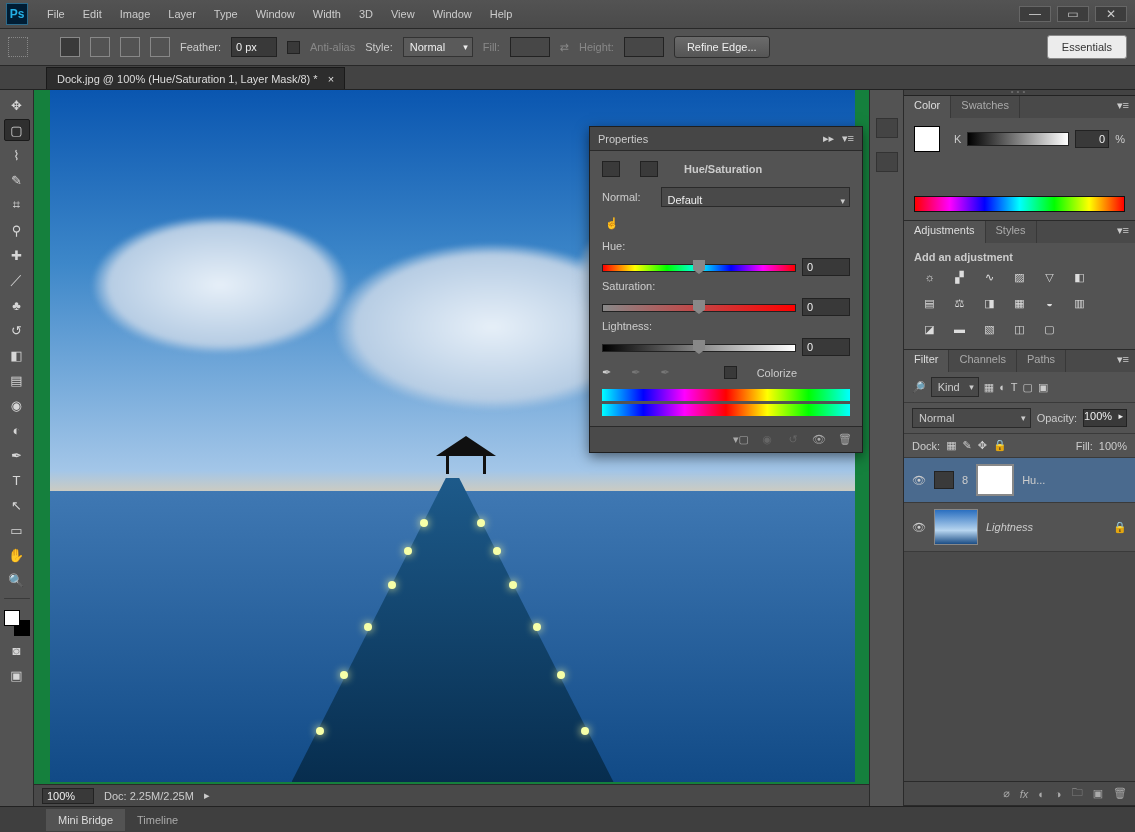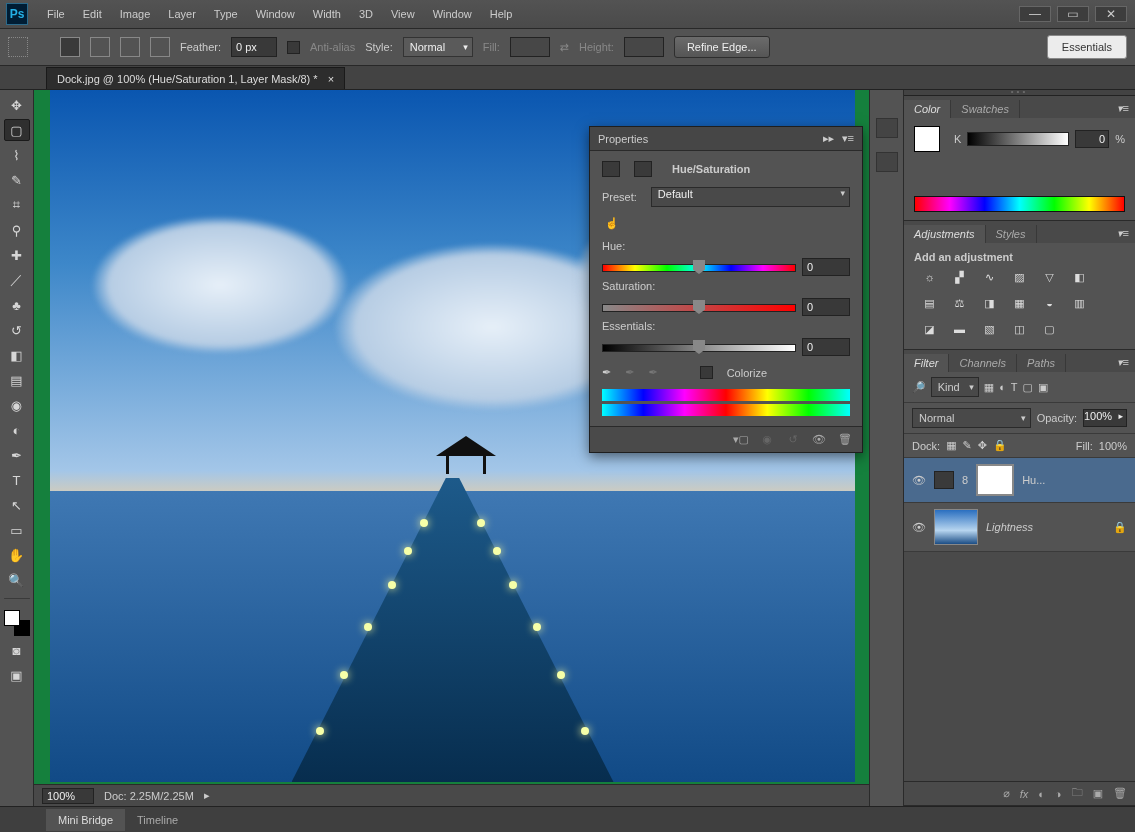--- a/index.html
+++ b/index.html
@@ -48,41 +48,41 @@
 .hut .roof{width:0;height:0;border-left:30px solid transparent;border-right:30px solid transparent;border-bottom:20px solid #101010;}
 .hut .posts{width:40px;height:18px;border-left:3px solid #101010;border-right:3px solid #101010; margin:0 auto;}
 .light{position:absolute;width:8px;height:8px;border-radius:50%;background:#f6ffa8; box-shadow:0 0 8px #fffc9c;}
 .hscroll{position:absolute; bottom:4px; left:180px; right:180px; height:10px; background:#3a3a3a; border:1px solid #222; border-radius:5px;}
 .hscroll .thumb{position:absolute; left:40%; width:20%; top:1px; bottom:1px; background:#6e6e6e; border-radius:4px;}
 
 
 .props { position:absolute; top:36px; right:6px; width:274px; background:#535353; border:1px solid #1e1e1e; box-shadow:0 4px 12px rgba(0,0,0,0.5);}
 .props .hd{height:24px;background:#464646;border-bottom:1px solid #2a2a2a;display:flex;align-items:center;padding:0 8px;}
 .props .body{padding:10px 12px;}
-.props .row{display:flex;align-items:center;margin-bottom:10px;gap:14px;}
-.props .sel2{flex:1;height:20px;background:#494949;border:1px solid #2a2a2a;color:#eee;padding:0 18px 0 6px;position:relative;display:flex;align-items:flex-start;}
+.props .row{display:flex;align-items:center;margin-bottom:10px;gap:20px;}
+.props .sel2{flex:1;height:20px;background:#494949;border:1px solid #2a2a2a;color:#eee;padding:0 18px 0 6px;position:relative;display:flex;align-items:flex-end;}
 .props .sel2::after{content:"▾";position:absolute;right:4px;font-size:9px;color:#ccc;}
 .slider{position:relative;height:28px;}
 .slider .track{position:absolute;top:12px;left:0;right:54px;height:8px;border:1px solid #222;}
 .slider .thumb{position:absolute;top:8px;left:calc((100% - 54px)/2 - 6px);width:12px;height:14px;background:#888;clip-path:polygon(0 0,100% 0,100% 70%,50% 100%,0 70%);}
 .slider input{position:absolute;right:0;top:6px;width:48px;height:18px;background:#393939;border:1px solid #222;color:#eee;text-align:left;padding-left:4px;}
 .hue-grad{background:linear-gradient(90deg,red,yellow,lime,cyan,blue,magenta,red);}
 .sat-grad{background:linear-gradient(90deg,#888,#f00);}
 .lig-grad{background:linear-gradient(90deg,#000,#888,#fff);}
 .props .foot{height:26px;border-top:1px solid #2a2a2a;background:#4a4a4a;display:flex;align-items:center;justify-content:flex-end;gap:8px;padding:0 8px;color:#aaa;}
 .props .foot span{width:18px;text-align:center;cursor:pointer;}
 .rainbow{height:12px;background:linear-gradient(90deg,cyan,blue,magenta,red,yellow,lime,cyan);}
 
 
 .rdock{width:34px;background:#535353;border-left:1px solid#2a2a2a;display:flex;flex-direction:column;align-items:center;padding-top:28px;gap:14px;}
 .rdock .i{width:22px;height:20px;border:1px solid #333;background:#444;}
 
 .rpanels{width:232px;background:#535353;border-left:1px solid #2a2a2a;display:flex;flex-direction:column;}
 .panel{border-bottom:1px solid#2a2a2a;}
-.tabs{height:22px;background:#494949;display:flex;align-items:flex-end;font-style:italic;}
+.tabs{height:22px;background:#494949;display:flex;}
 .tab{padding:3px 10px;color:#aaa;border-right:1px solid#383838;}
 .tab.on{background:#535353;color:#ddd;}
 .panel .bd{padding:8px 10px;}
 
 
 .cp-swatch{width:26px;height:26px;background:#fff;border:1px solid #000;float:left;margin-right:8px;}
 .cp-slider{height:14px;background:linear-gradient(90deg,#000,#fff);border:1px solid #222;}
 .cp-field{width:34px;height:18px;background:#393939;border:1px solid#222;color:#eee;text-align:right;padding-right:3px;}
 .spectrum{height:16px;background:linear-gradient(90deg,red,magenta,blue,cyan,lime,yellow,red);border:1px solid #111;}
 
@@ -245,21 +245,21 @@
         <span style="margin-left:auto">▸▸</span>
         <span style="margin-left:8px">▾≡</span>
       </div>
       <div class="body">
         <div class="row">
           <span style="width:18px;height:16px;background:#3a3a3a;border:1px solid#222;display:inline-block"></span>
           <span style="width:18px;height:16px;background:#3a3a3a;border:1px solid#222;display:inline-block"></span>
           <b style="margin-left:6px">Hue/Saturation</b>
         </div>
         <div class="row">
-          <span>Preset:</span>
+          <span>Normal:</span>
           <div class="sel2">
               <span>Default</span>
             </div>
         </div>
         <div class="row">
           <span style="width:20px;text-align:center">☝</span>
         </div>
 
         <div>Hue:</div>
         <div class="slider">
@@ -268,21 +268,21 @@
           <input value="0" style="">
         </div>
 
         <div>Saturation:</div>
         <div class="slider">
           <div class="track sat-grad"></div>
             <div class="thumb"></div>
           <input value="0" style="">
         </div>
 
-        <div>Essentials:</div>
+        <div>Lightness:</div>
         <div class="slider">
           <div class="track lig-grad"></div>
             <div class="thumb"></div>
           <input value="0" style="">
         </div>
 
         <div class="row" style="margin-top:6px">
           <span>✒</span>
           <span style="color:#777">✒</span>
           <span style="color:#777">✒</span>

